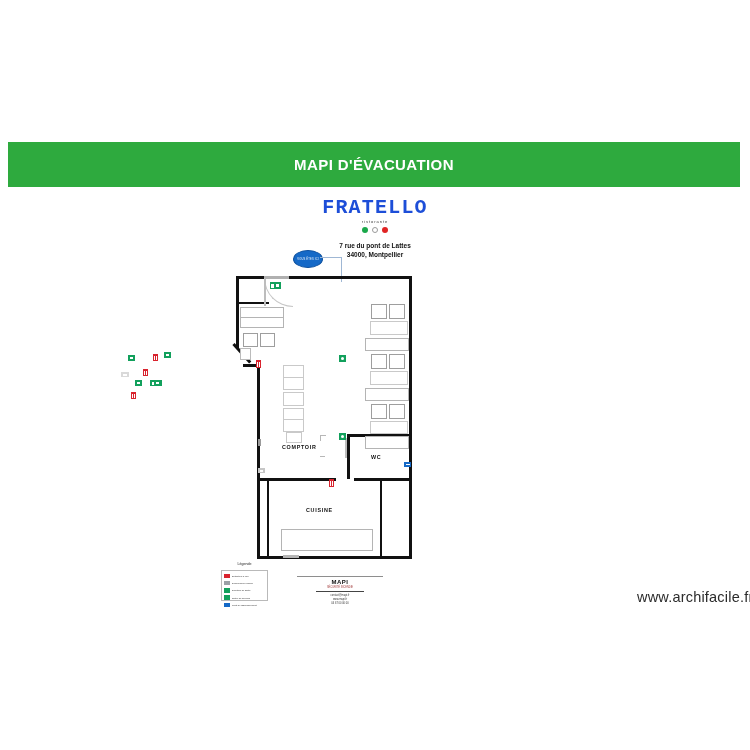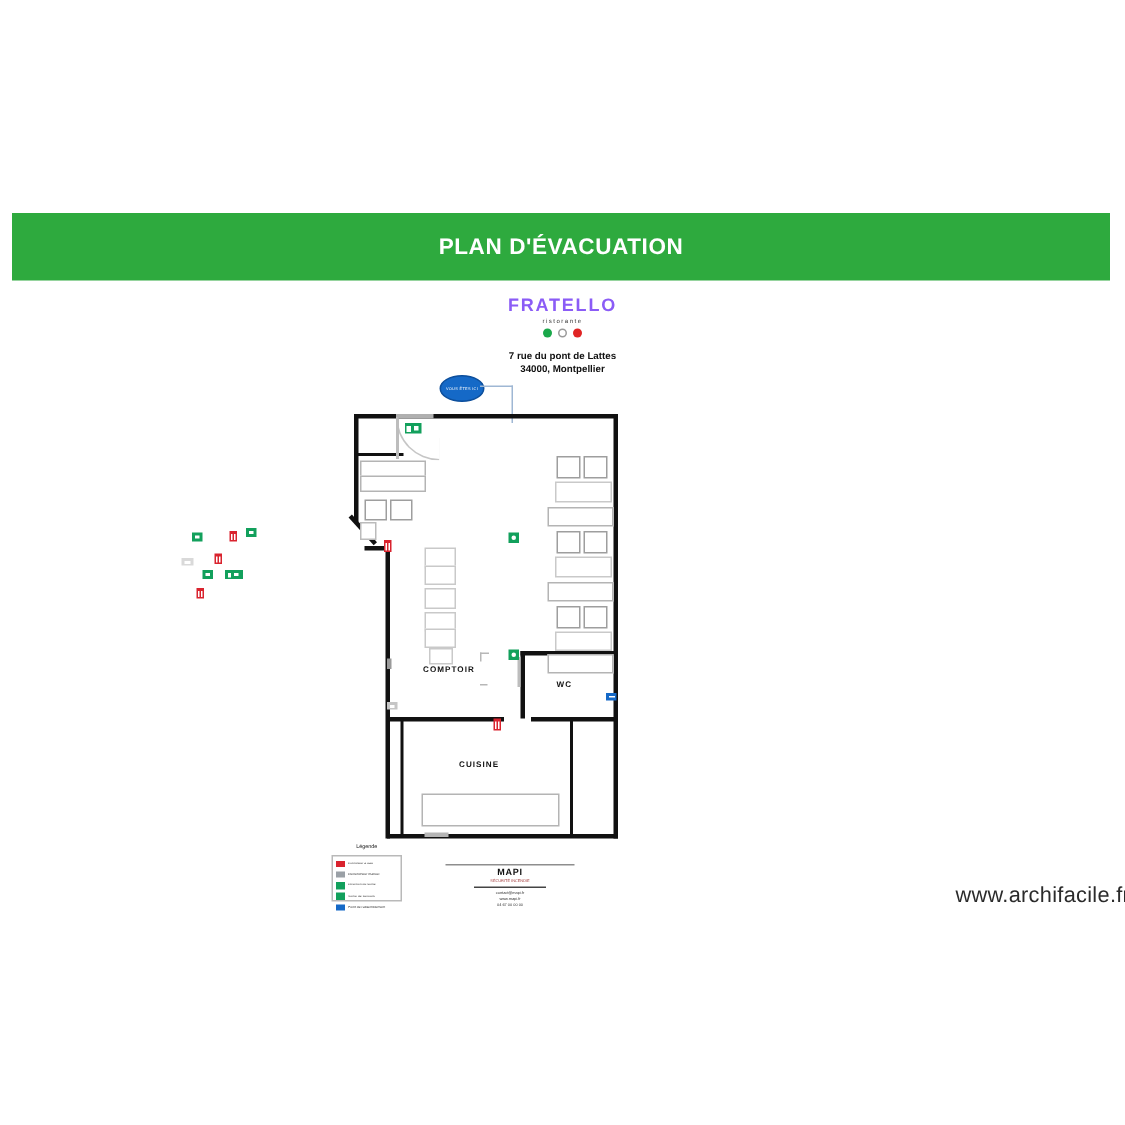--- a/index.html
+++ b/index.html
@@ -19,22 +19,22 @@
     display:flex;align-items:center;justify-content:center;
   }
   .banner-title{
     color:#ffffff;font-size:15px;font-weight:bold;letter-spacing:.4px;
     font-family:"Liberation Sans", sans-serif;
   }
 
   
   .brand{position:absolute;left:0;top:197px;width:750px;text-align:center;}
   .brand-name{
-    font-size:12px;font-weight:bold;letter-spacing:1.2px;color:#8b5cf6;
-    font-family:Liberation Sans, sans-serif;line-height:1.05;
+    font-size:20px;font-weight:bold;letter-spacing:1.2px;color:#1d4ed8;
+    font-family:Liberation Mono, monospace;line-height:1.05;
   }
   .brand-sub{font-size:4px;letter-spacing:1px;color:#333;margin-top:1px;}
   .flag-dots{margin-top:3px;display:flex;justify-content:center;gap:4px;}
   .dot{width:6px;height:6px;border-radius:50%;}
   .dot.g{background:#1aa84a;}
   .dot.w{background:#ffffff;border:1px solid #9a9a9a;width:4px;height:4px;}
   .dot.r{background:#e02424;}
   .brand-addr{
     margin-top:8px;font-size:6.5px;color:#111;line-height:1.45;font-weight:bold;
   }
@@ -107,21 +107,21 @@
     position:absolute;left:637px;top:589px;font-size:14.5px;color:#2b2b2b;
     font-family:"Liberation Sans", sans-serif;letter-spacing:.2px;
   }
 </style>
 </head>
 <body>
 
 <div id="root">
 
   <div class="banner">
-    <div class="banner-title">PLAN D'ÉVACUATION</div>
+    <div class="banner-title">MAPI D'ÉVACUATION</div>
   </div>
 
   <div class="brand">
     <div class="brand-name">FRATELLO</div>
     <div class="brand-sub">ristorante</div>
     <div class="flag-dots">
       <span class="dot g"></span>
       <span class="dot w"></span>
       <span class="dot r"></span>
     </div>

